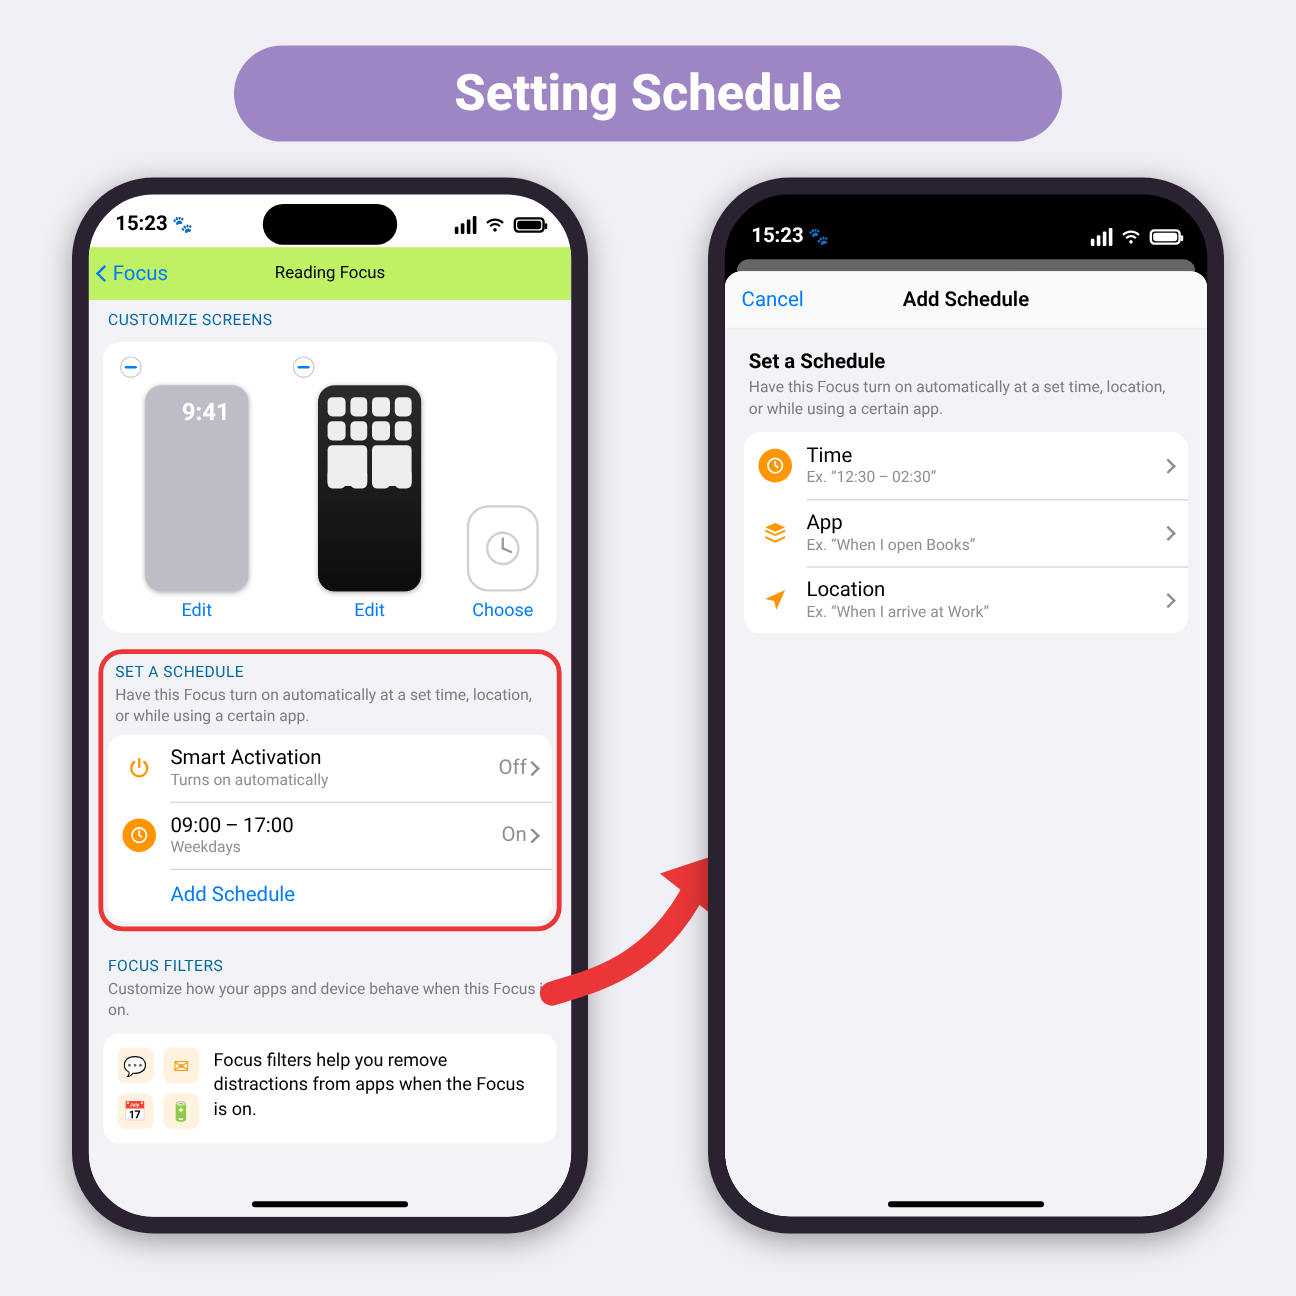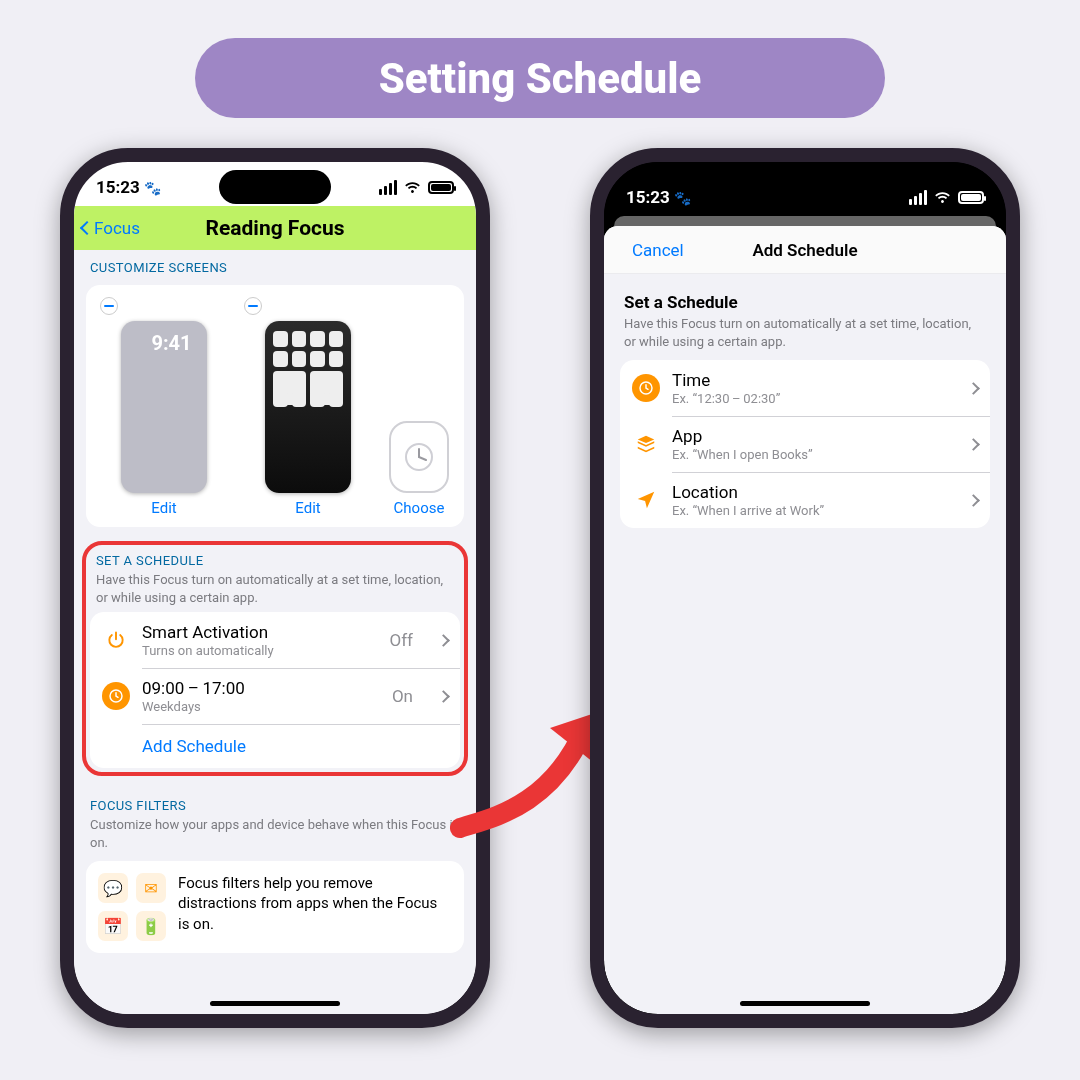--- a/index.html
+++ b/index.html
@@ -38,42 +38,42 @@
   .bars i{width:3px;background:currentColor;border-radius:1px;}
   .bars i:nth-child(1){height:6px}.bars i:nth-child(2){height:9px}.bars i:nth-child(3){height:12px}.bars i:nth-child(4){height:15px}
   .wifi{width:17px;height:13px;}
   .batt{width:26px;height:13px;border:2px solid currentColor;border-radius:4px;position:relative;padding:1px;}
   .batt::after{content:"";position:absolute;right:-4px;top:3px;width:2px;height:5px;background:currentColor;border-radius:1px;}
   .batt b{display:block;width:100%;height:100%;background:currentColor;border-radius:2px;}
 
   
   .nav44{height:44px;display:flex;align-items:center;justify-content:center;position:relative;background:#bef264;}
   .nav44 .back-btn{position:absolute;left:8px;top:0;bottom:0;display:flex;align-items:center;gap:2px;color:var(--ios-blue);font-size:17px;}
-  .nav44 h1{margin:0;font-size:21px;font-weight:700;}
+  .nav44 h1{margin:0;font-size:14px;font-weight:400;}
   .sheet-nav{height:48px;display:flex;align-items:center;justify-content:center;position:relative;background:#fafafa;
     border-radius:14px 14px 0 0;border-bottom:1px solid #ebebee;}
-  .sheet-nav .cancel{position:absolute;left:14px;top:0;bottom:0;display:flex;align-items:center;color:var(--ios-blue);font-size:17px;margin-left:14px;}
+  .sheet-nav .cancel{position:absolute;left:14px;top:0;bottom:0;display:flex;align-items:center;color:var(--ios-blue);font-size:17px;}
   .sheet-nav h1{margin:0;font-size:17px;font-weight:600;}
 
   .chev{display:inline-block;width:10px;height:10px;border-left:2px solid currentColor;border-bottom:2px solid currentColor;transform:rotate(45deg);}
   .chevR{display:inline-block;width:9px;height:9px;border-top:2px solid var(--ios-gray);border-right:2px solid var(--ios-gray);transform:rotate(45deg);}
 
   .content{height:calc(100% - 88px);overflow:hidden;background:var(--ios-bg);}
 
   .grp-head{padding:10px 16px 4px;}
   .grp-head .ttl{font-size:13px;letter-spacing:.4px;color:#0369a1;text-transform:uppercase;font-weight:400;}
   .grp-head .sub{font-size:13px;color:#7b7b80;margin-top:3px;line-height:1.35;}
 
   .card{background:#fff;margin:6px 12px 14px;border-radius:14px;padding:0;}
   .cell{display:flex;align-items:center;padding:10px 12px;gap:12px;position:relative;}
   .cell+.cell::before{content:"";position:absolute;left:52px;right:0;top:0;height:1px;background:var(--sep);}
   .cell .txt{flex:1;}
   .cell .t1{font-size:17px;}
   .cell .t2{font-size:13px;color:var(--ios-gray);margin-top:1px;}
-  .cell .acc{display:flex;align-items:center;gap:26px;color:var(--ios-gray);font-size:17px;}
+  .cell .acc{display:flex;align-items:center;gap:0;color:var(--ios-gray);font-size:17px;}
   .link-cell{padding:12px;color:var(--ios-blue);font-size:17px;}
 
   .ico-circ{width:28px;height:28px;border-radius:14px;display:flex;align-items:center;justify-content:center;flex-shrink:0;}
   .orange-fill{background:var(--ios-orange);color:#fff;}
 
   
   .screens{display:flex;gap:8px;padding:12px 10px 10px;align-items:flex-end;}
   .s-item{flex:1;display:flex;flex-direction:column;align-items:center;gap:6px;}
   .rm-pill{width:18px;height:18px;border-radius:50%;background:#fff;border:1px solid #ccc;display:flex;align-items:center;justify-content:center;}
   .rm-pill .m{width:10px;height:2px;background:var(--ios-blue);border-radius:1px;}

